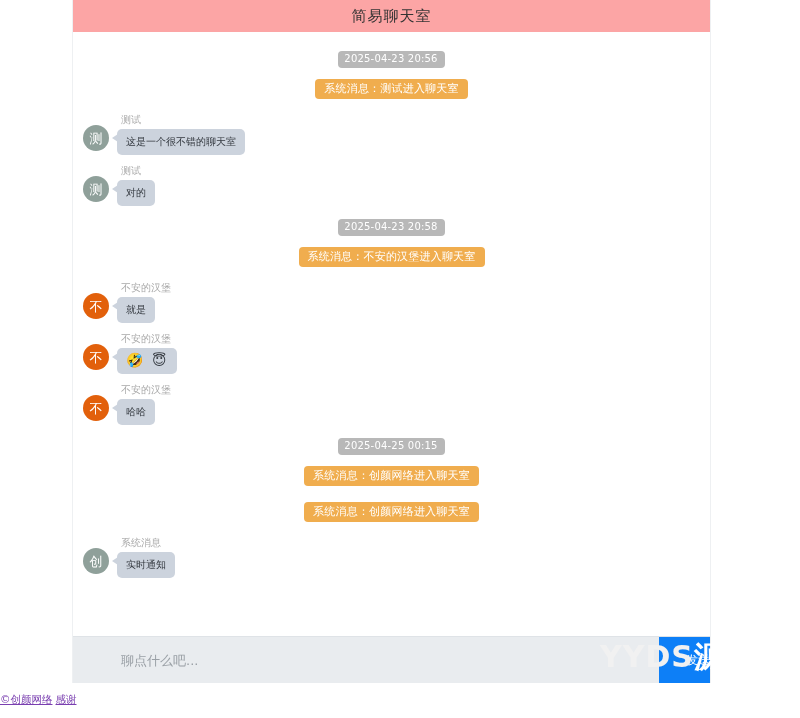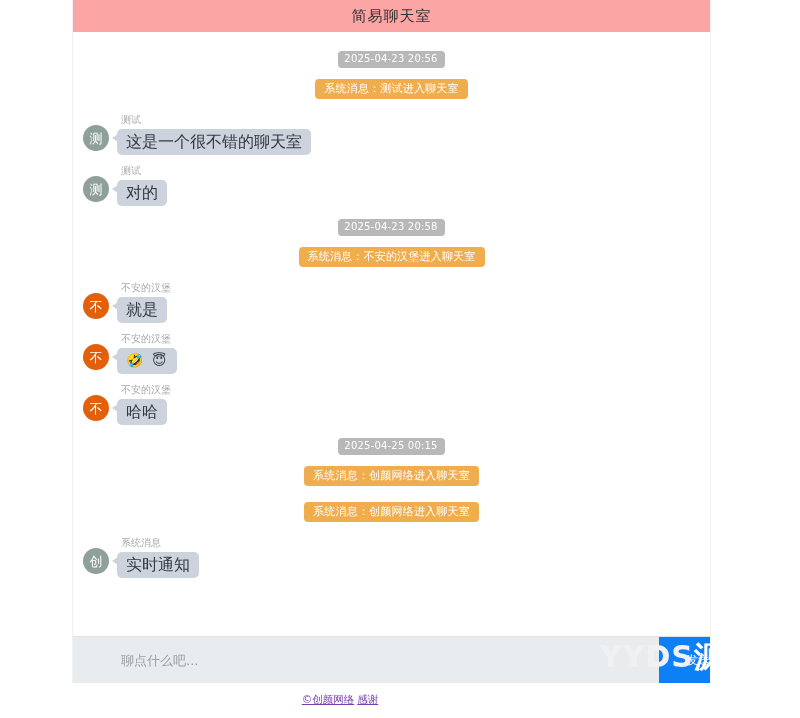--- a/index.html
+++ b/index.html
@@ -119,21 +119,21 @@
     color: #a9a9a9;
     line-height: 13px;
     margin: 0 0 3px 4px;
   }
   .bubble-wrap { position: relative; display: inline-flex; }
   .bubble {
     position: relative;
     display: inline-block;
     background: #ccd3dd;
     color: #33383f;
-    font-size: 16px;
+    font-size: 10px;
     line-height: 17px;
     padding: 4px 9px 5px 9px;
     border-radius: 5px;
     max-width: 430px;
     word-break: break-all;
   }
   .bubble::before {
     content: "";
     position: absolute;
     left: -5px;
@@ -184,21 +184,21 @@
     padding: 0;
     text-align: right;
   }
 
   
   #page-footer {
     position: absolute;
     left: 0;
     top: 692px;
     width: 680px;
-    text-align: center;
+    text-align: left;
     font-size: 10.5px;
     line-height: 14px;
   }
   #page-footer a {
     color: #7a3fb0;
     text-decoration: underline;
   }
   #page-footer .sep { display: inline-block; width: 3px; }
 
   

